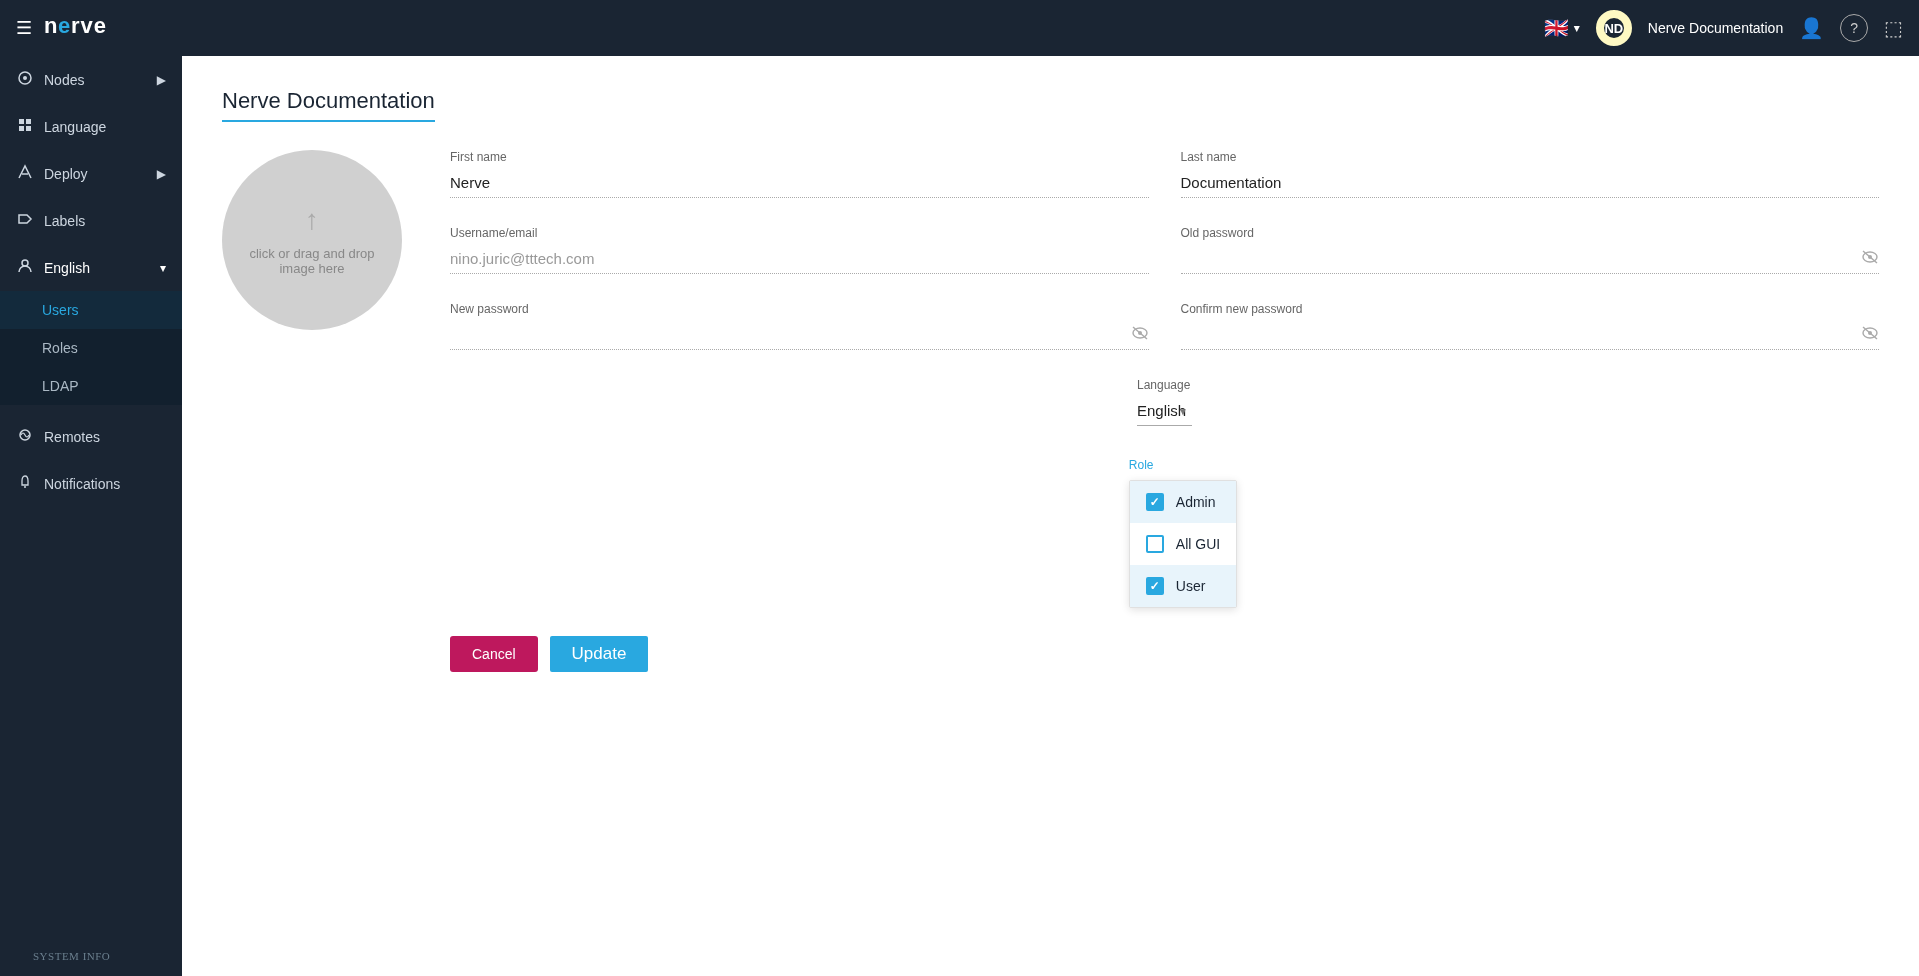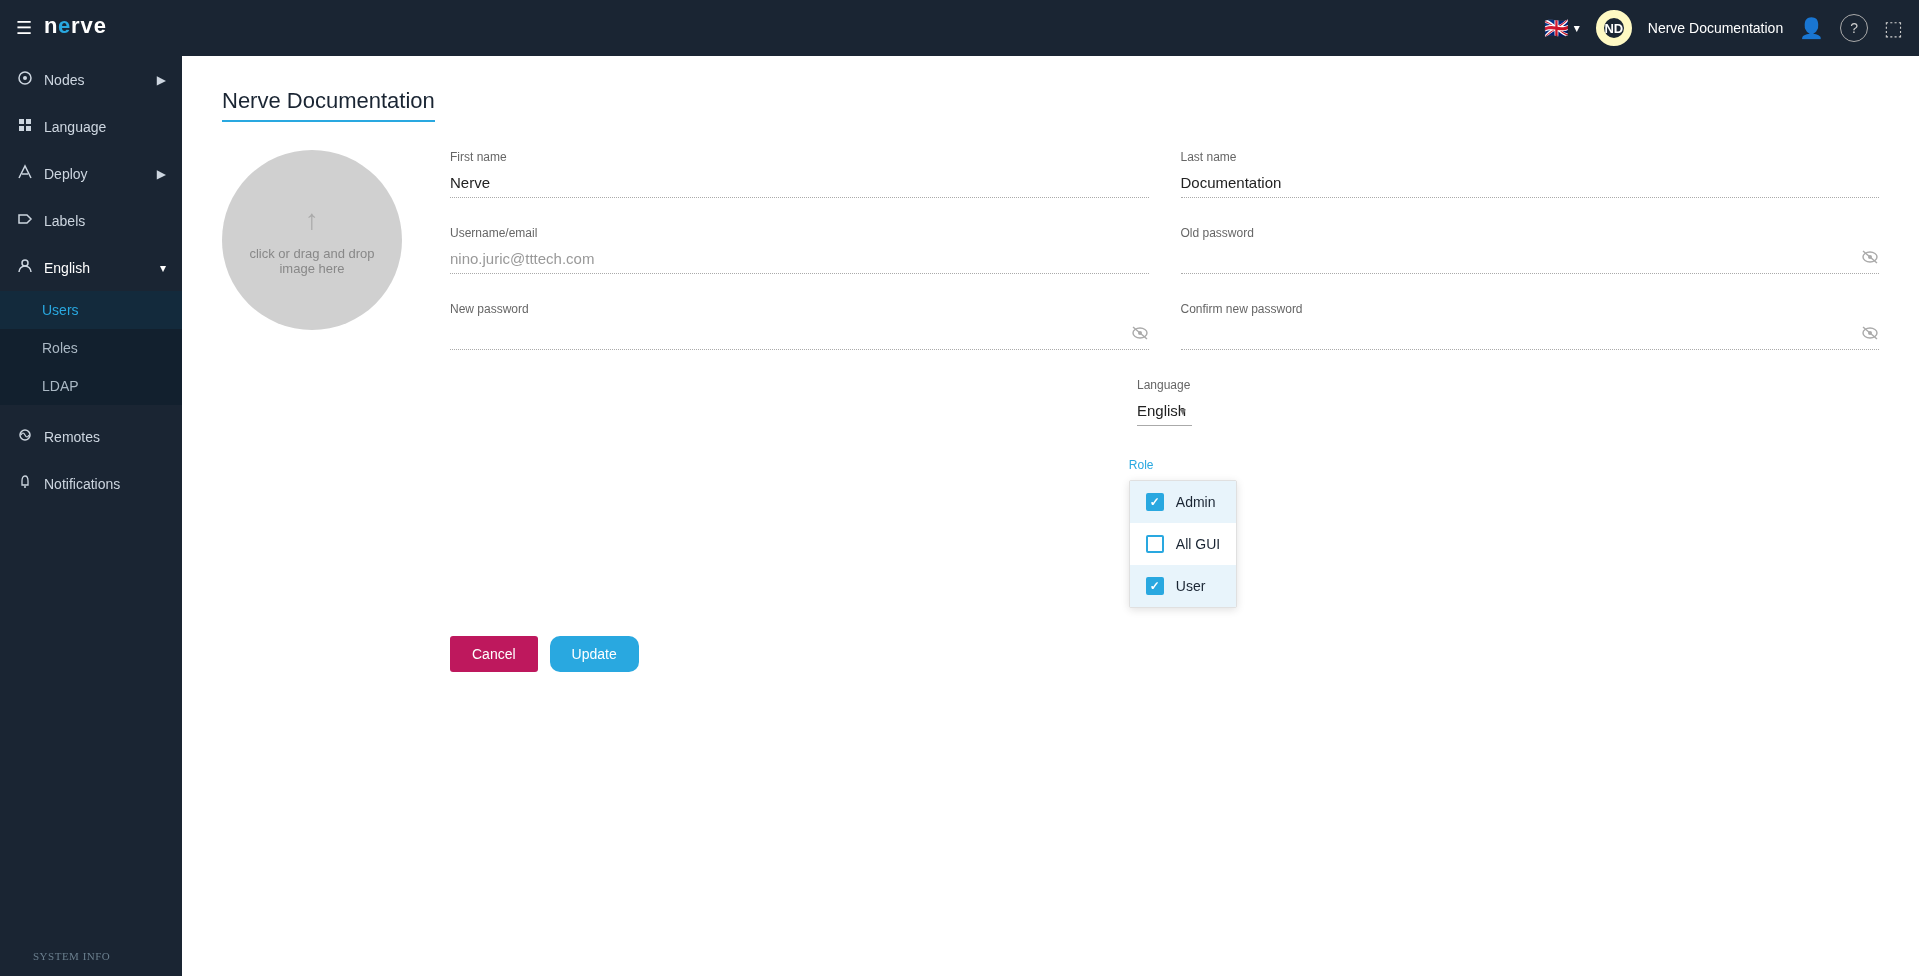--- a/index.html
+++ b/index.html
@@ -154,21 +154,21 @@
     .role-checkbox.unchecked { background: #fff; }
 
     
     .btn-row { display: flex; gap: 12px; margin-top: 8px; }
     .btn-cancel {
       padding: 10px 22px; background: #be185d; color: #fff;
       border: none; border-radius: 3px; font-size: 14px; cursor: pointer;
     }
     .btn-update {
       padding: 6px 22px; background: #29a8e0; color: #fff;
-      border: none; border-radius: 10px; font-size: 14px; cursor: pointer;
+      border: none; border-radius: 2px; font-size: 17px; cursor: pointer;
     }
 
     .sidebar-icon { font-size: 15px; width: 18px; text-align: center; }
   </style>
 </head>
 <body>
 
 <nav class="navbar">
   <div class="navbar-left">
     <span class="hamburger-icon">☰</span>

